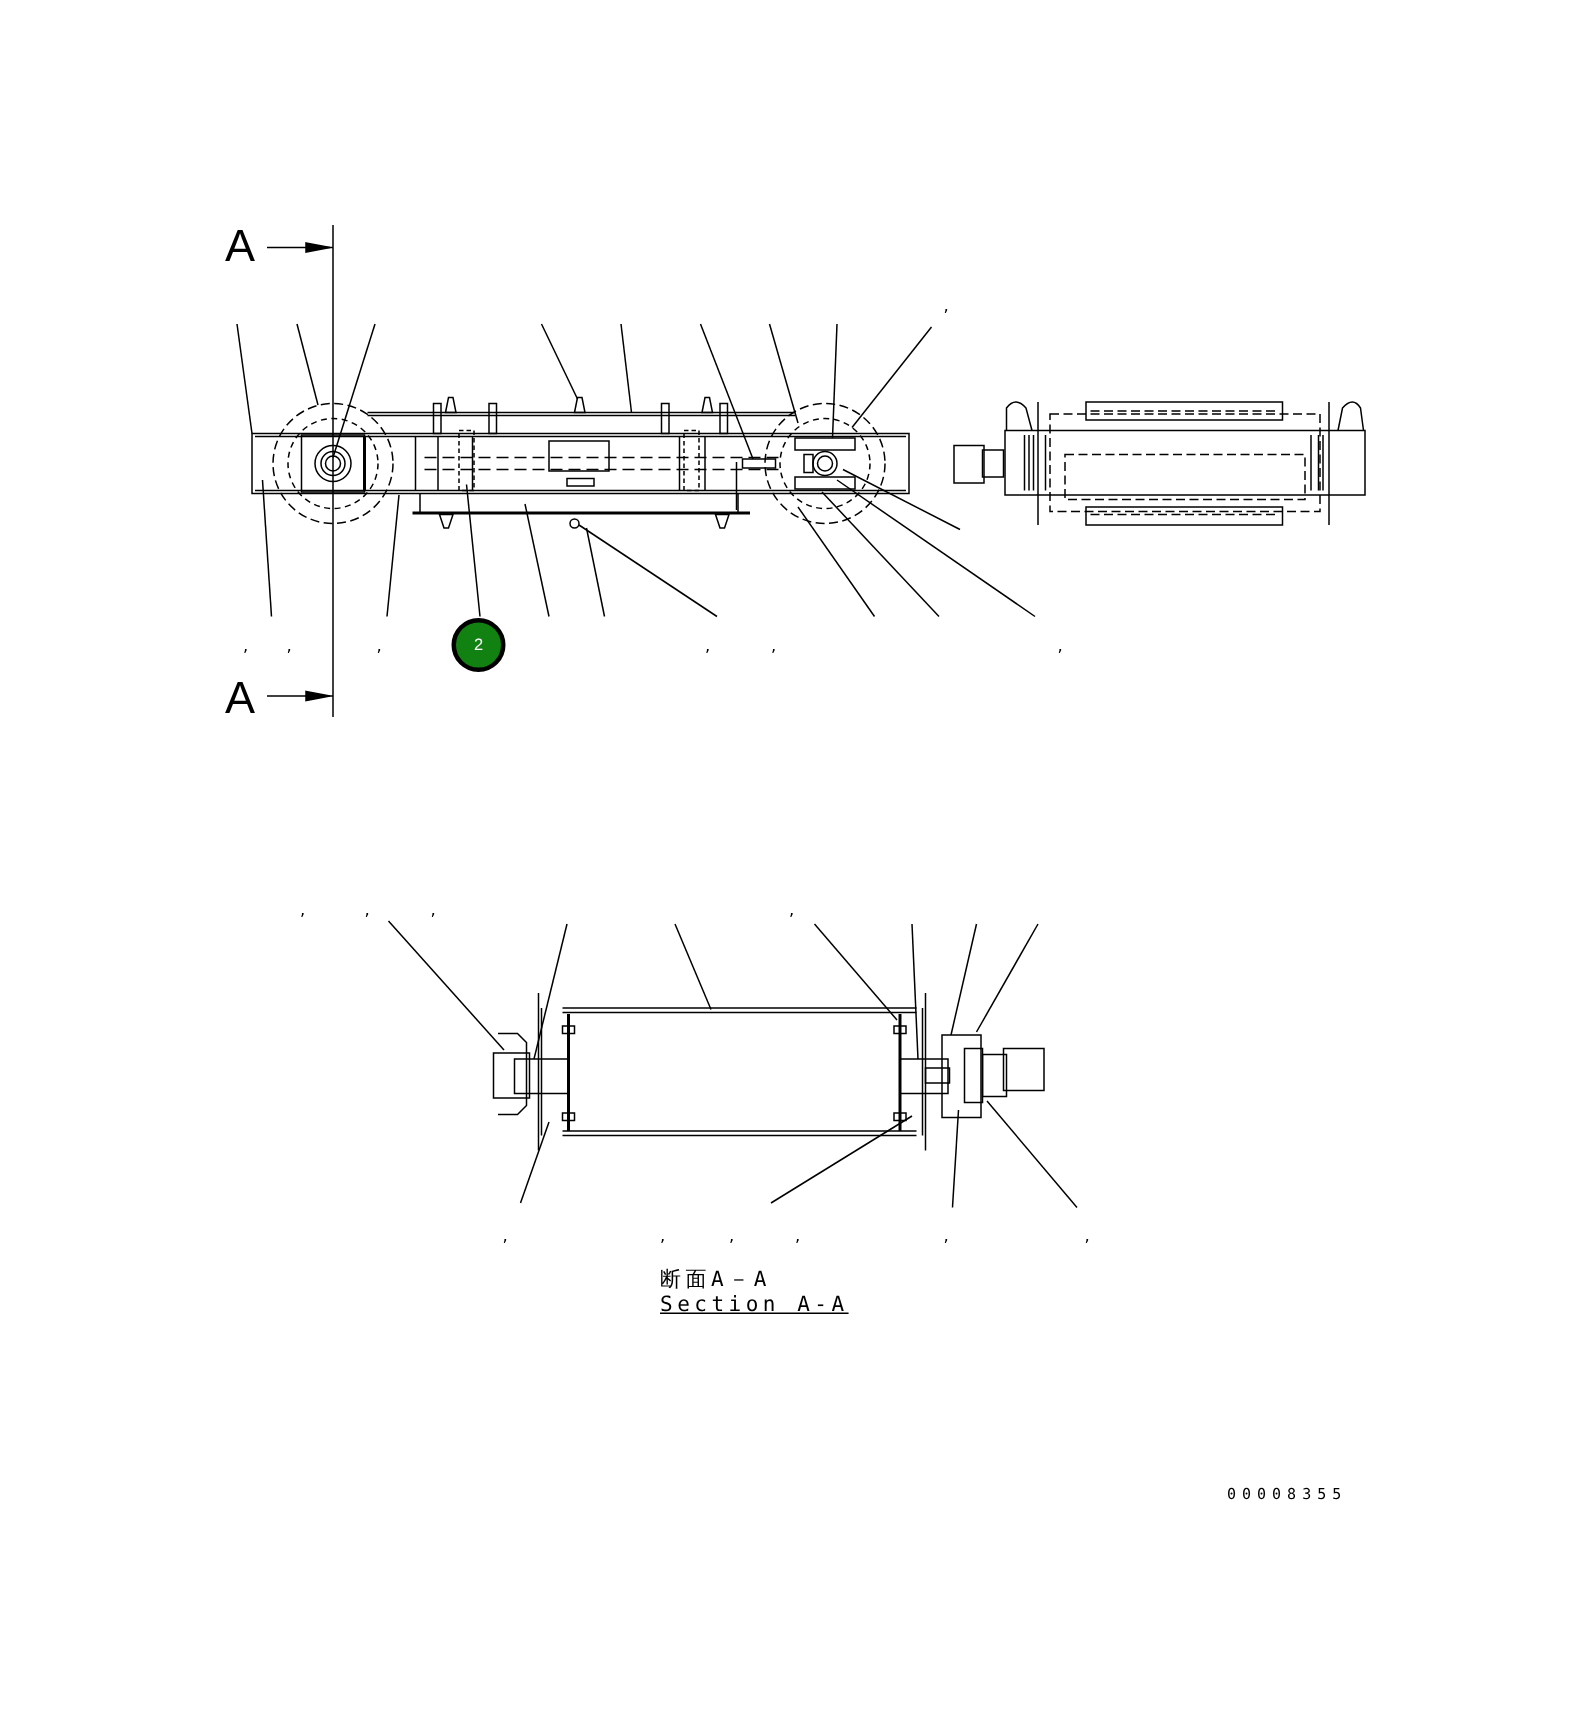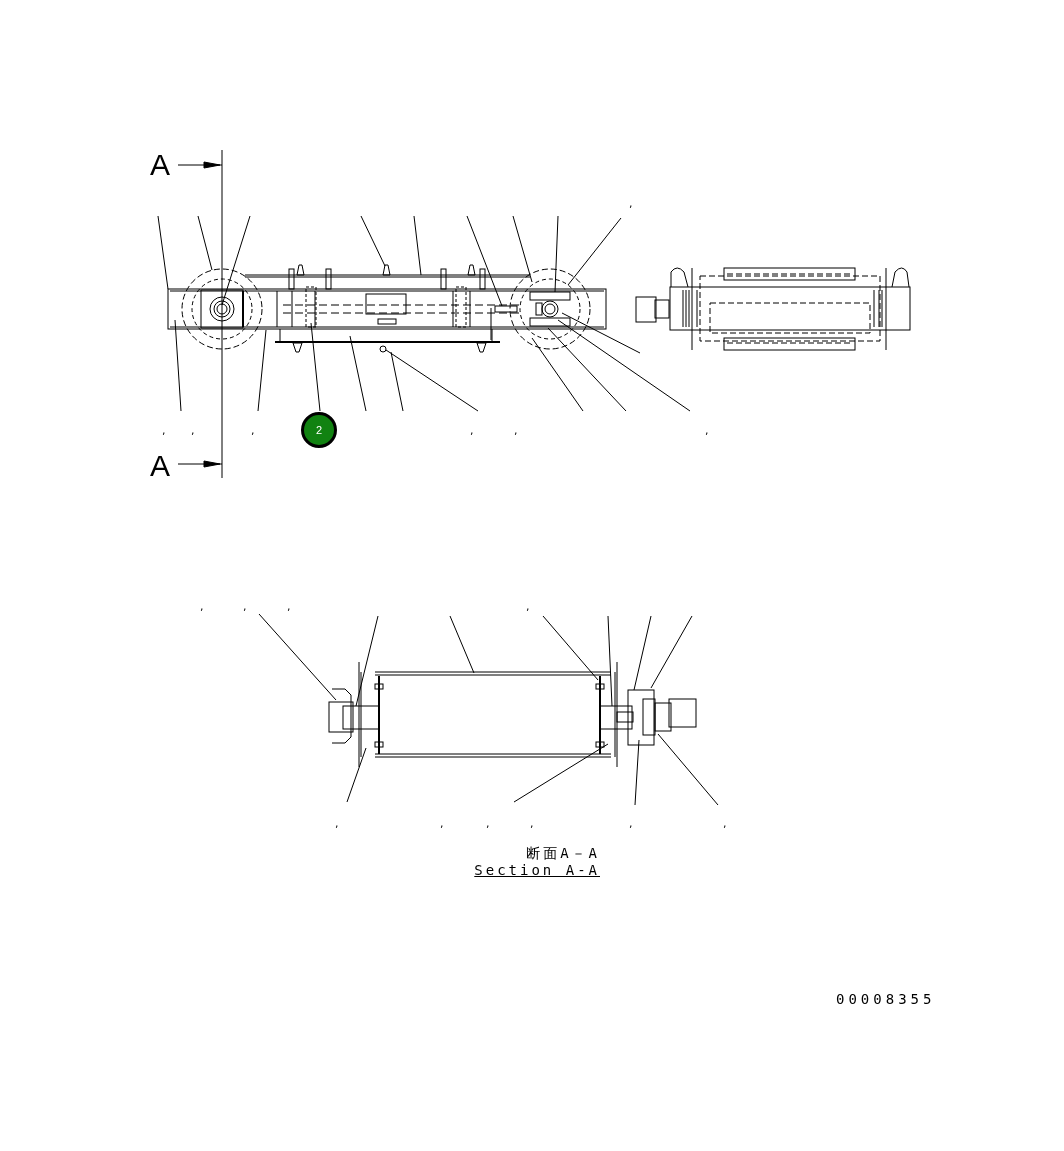--- a/index.html
+++ b/index.html
@@ -1,20 +1,20 @@
 <!DOCTYPE html>
 <html><head>
 <meta charset="utf-8">
 <style>
   html,body{margin:0;padding:0;background:#fff;}
   body{width:1064px;height:1151px;position:relative;overflow:hidden;font-family:"DejaVu Sans Mono",monospace;}
   svg{position:absolute;left:0;top:0;}
   .txt{position:absolute;color:#000;font-family:"DejaVu Sans Mono",monospace;}
-  .sec-label{left:440px;width:160px;text-align:right;font-size:14px;letter-spacing:3px;line-height:17px;}
-  .docnum{left:836px;top:991px;font-size:14px;letter-spacing:4px;}
+  .sec-label{left:440px;width:160px;text-align:left;font-size:14px;letter-spacing:3px;line-height:17px;}
+  .docnum{left:818px;top:991px;font-size:10px;letter-spacing:4px;}
   .callout{position:absolute;width:36px;height:36px;border-radius:50%;background:#118211;border:3px solid #000;color:#fff;font-family:"Liberation Sans",sans-serif;font-size:11px;display:flex;align-items:center;justify-content:center;box-sizing:border-box;cursor:pointer;}
   .sect{position:absolute;font-family:"Liberation Sans",sans-serif;font-size:30px;font-weight:300;line-height:30px;}
   .comma{position:absolute;font-size:11px;font-family:"DejaVu Sans",sans-serif;}
 </style>
 </head>
 <body>
 
 <svg width="1064" height="1151" viewBox="0 0 1064 1151" stroke="#000" fill="none" stroke-width="1">
 
   <g>

